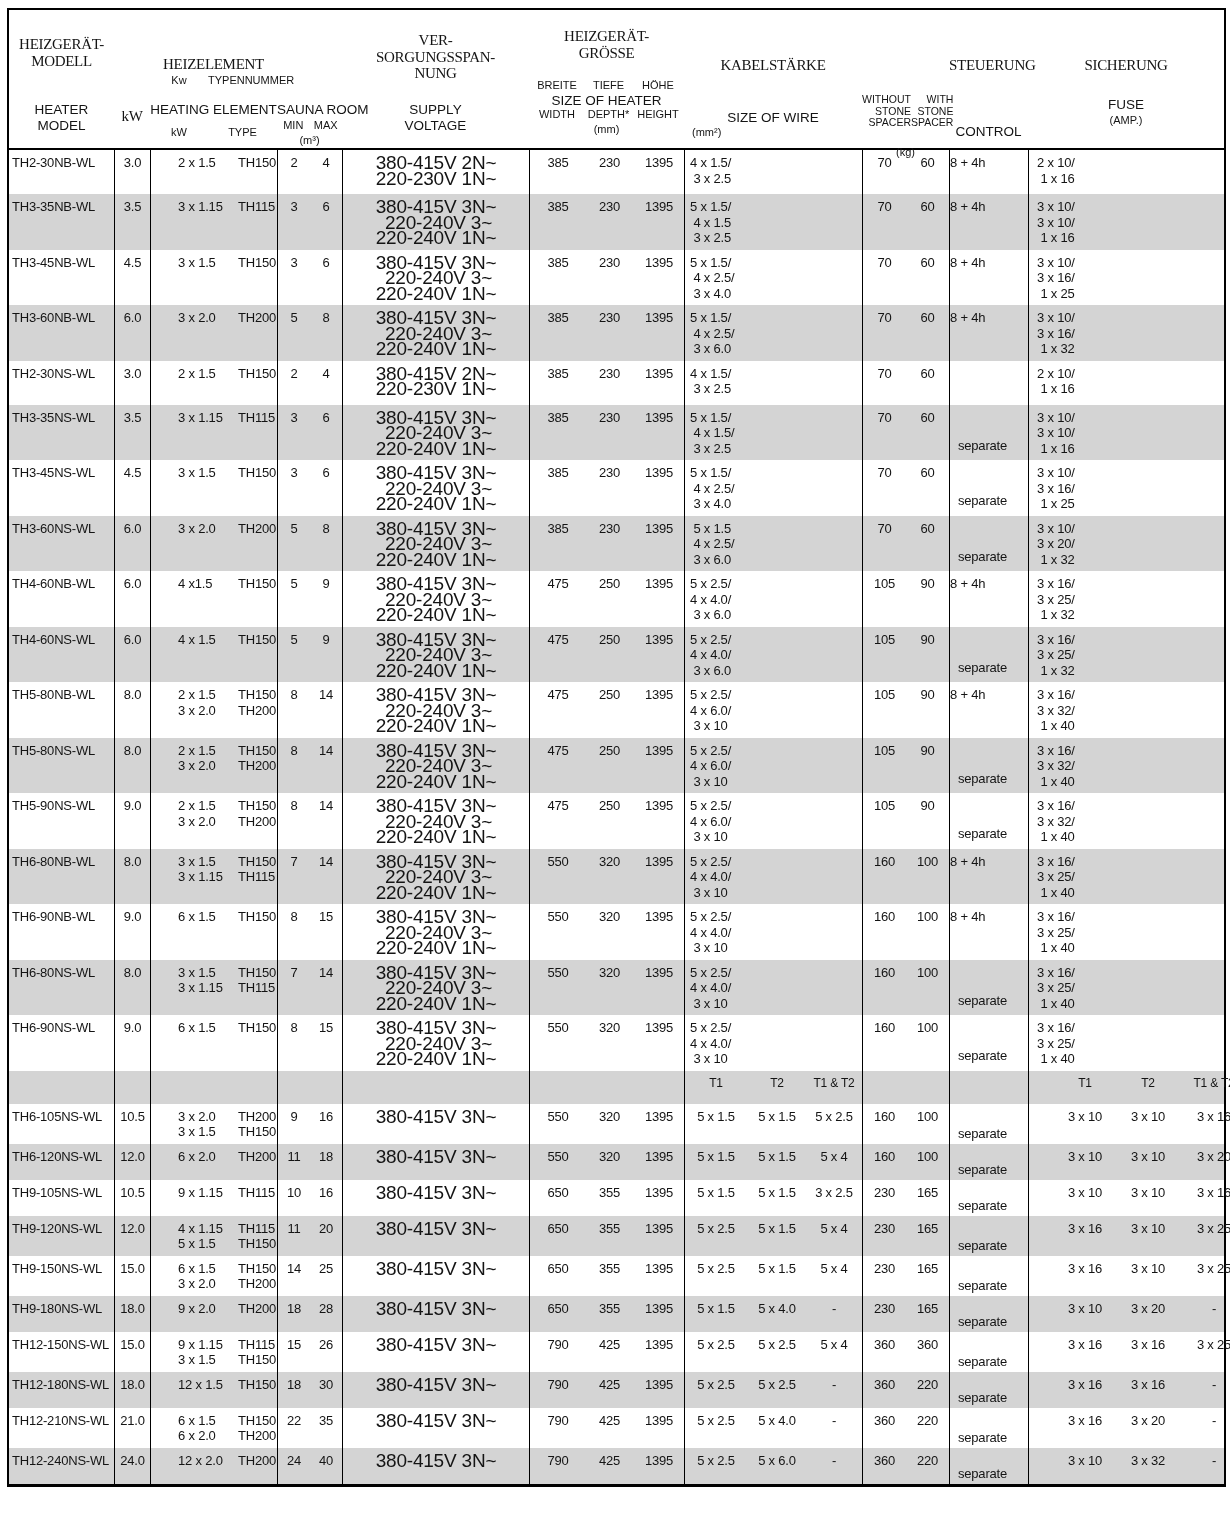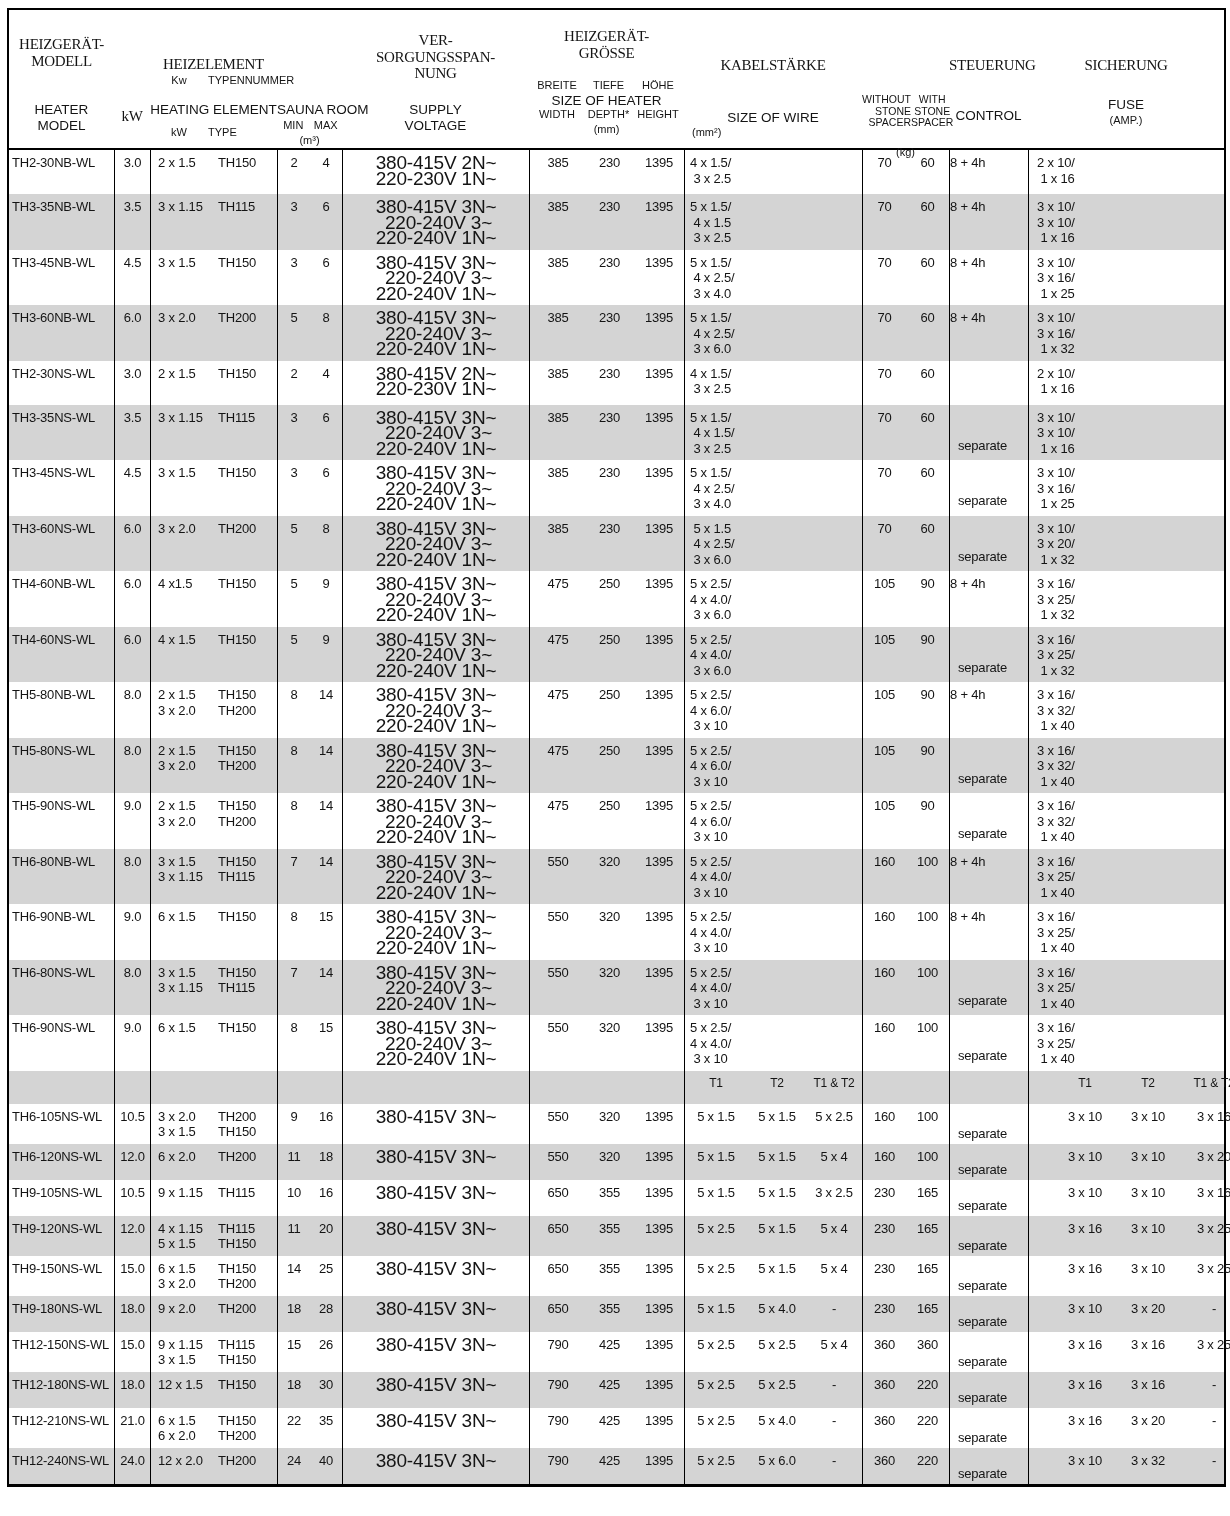--- a/index.html
+++ b/index.html
@@ -19,41 +19,41 @@
   
   .abs{position:absolute;left:0;right:0;text-align:center;}
   .hde{font-size:15px;line-height:16.5px;letter-spacing:-0.3px;white-space:pre;font-family:Liberation Serif, serif;}
   .hen{font-size:13.5px;line-height:16px;white-space:pre;}
   .hsm{font-size:11px;line-height:13px;white-space:pre;}
   .htn{font-size:10.5px;line-height:11.5px;white-space:pre;}
   .nowrap{white-space:nowrap;}
   .left8{text-align:left;padding-left:8px;}
   
   .es1{flex:0 0 58px;text-align:center;}
-  .es2{flex:1;text-align:left;}
+  .es2{flex:1;text-align:center;}
   .half2>span{flex:1;text-align:center;}
   .sz3>span{text-align:center;}
   .sz3 .s1{flex:0 0 56px;}
   .sz3 .s2{flex:0 0 47px;}
   .sz3 .s3{flex:0 0 52px;}
   .wr3>span{text-align:center;}
   .wr3 .t1{flex:0 0 62px;}
   .wr3 .t2{flex:0 0 60px;}
   .wr3 .t3{flex:0 0 54px;}
   .fu3{padding-left:26px;}
   .fu3>span{text-align:center;}
   .fu3 .t1{flex:0 0 60px;}
   .fu3 .t2{flex:0 0 66px;}
   .fu3 .t3{flex:0 0 66px;}
   .wg1{flex:0 0 46px;text-align:right;}
-  .wg2{flex:1;text-align:center;}
+  .wg2{flex:1;text-align:right;}
   
   .model{padding-left:3px;white-space:pre;}
   .c-kw{text-align:center;}
-  .el-split .p1{flex:0 0 67px;padding-left:7px;box-sizing:border-box;white-space:pre;}
+  .el-split .p1{flex:0 0 67px;padding-left:7px;box-sizing:border-box;white-space:pre;margin-left:20px;}
   .el-split .p2{flex:1;white-space:pre;}
   .volt{text-align:center;white-space:pre;font-size:19px;}
   .wirepre{padding-left:5px;white-space:pre;}
   .fusepre{padding-left:8px;white-space:pre;}
   .c-ctl{text-align:left;}
   td.ctl-sep{vertical-align:bottom;padding-bottom:7px;padding-left:8px;}
   tr.b td.ctl-sep{padding-bottom:2px;}
   .shlbl{font-size:12px;align-items:center;}
 </style>
 </head>
@@ -138,21 +138,21 @@
 STONE
 SPACER</span>
         <span class="wg2 htn">WITH
 STONE
 SPACER</span>
       </div>
       <div class="abs hsm" style="top:136px">(kg)</div>
     </th>
     <th>
       <div class="abs hde nowrap" style="top:47px">STEUERUNG</div>
-      <div class="abs hen nowrap" style="top:98px">CONTROL</div>
+      <div class="abs hen nowrap" style="top:114px">CONTROL</div>
     </th>
     <th>
       <div class="abs hde" style="top:47px">SICHERUNG</div>
       <div class="abs hen" style="top:87px">FUSE</div>
       <div class="abs hsm" style="top:104px">(AMP.)</div>
     </th>
   </tr>
   </thead>
   <tbody id="tbody">
         <tr class="a">

